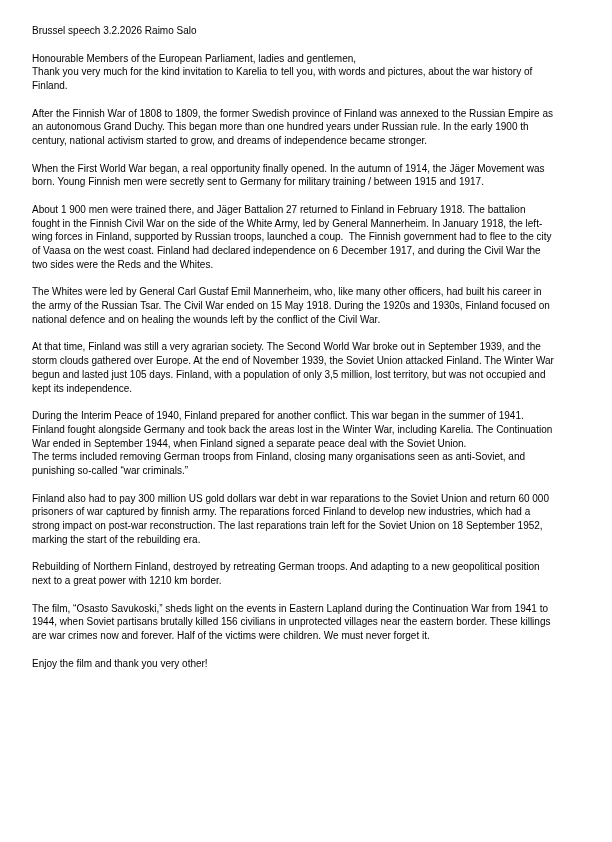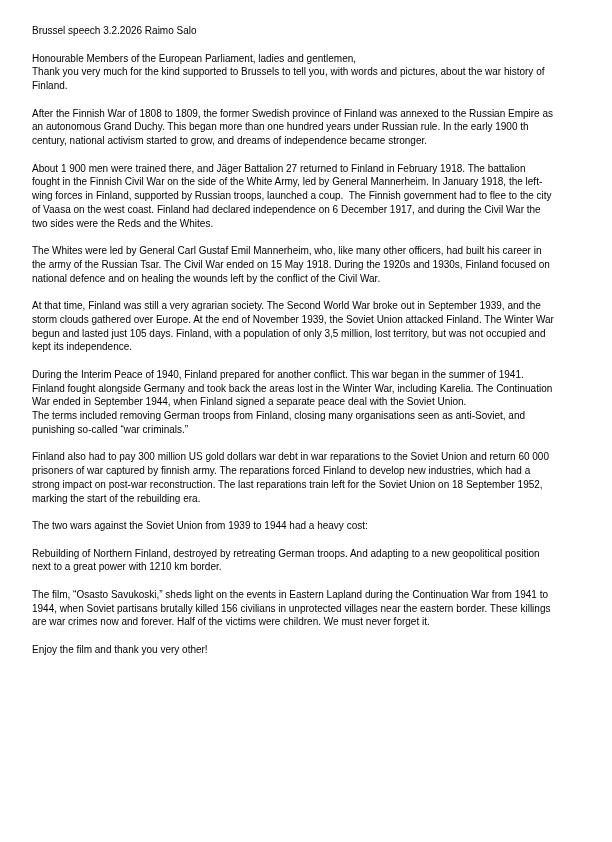--- a/index.html
+++ b/index.html
@@ -32,25 +32,27 @@
     letter-spacing: 0;
   }
 </style>
 </head>
 <body>
 
 <div class="page">
   <div class="content">
     <p class="block">Brussel speech 3.2.2026 Raimo Salo</p>
     <p class="block">Honourable Members of the European Parliament, ladies and gentlemen,
-Thank you very much for the kind supported to Brussels to tell you, with words and pictures, about the war history of
+Thank you very much for the kind invitation to Karelia to tell you, with words and pictures, about the war history of
 Finland.</p>
     <p class="block">After the Finnish War of 1808 to 1809, the former Swedish province of Finland was annexed to the Russian Empire as
 an autonomous Grand Duchy. This began more than one hundred years under Russian rule. In the early 1900 th
 century, national activism started to grow, and dreams of independence became stronger.</p>
+    <p class="block">When the First World War began, a real opportunity finally opened. In the autumn of 1914, the Jäger Movement was
+born. Young Finnish men were secretly sent to Germany for military training / between 1915 and 1917.</p>
     <p class="block">About 1 900 men were trained there, and Jäger Battalion 27 returned to Finland in February 1918. The battalion
 fought in the Finnish Civil War on the side of the White Army, led by General Mannerheim. In January 1918, the left-
 wing forces in Finland, supported by Russian troops, launched a coup.  The Finnish government had to flee to the city
 of Vaasa on the west coast. Finland had declared independence on 6 December 1917, and during the Civil War the
 two sides were the Reds and the Whites.</p>
     <p class="block">The Whites were led by General Carl Gustaf Emil Mannerheim, who, like many other officers, had built his career in
 the army of the Russian Tsar. The Civil War ended on 15 May 1918. During the 1920s and 1930s, Finland focused on
 national defence and on healing the wounds left by the conflict of the Civil War.</p>
     <p class="block">At that time, Finland was still a very agrarian society. The Second World War broke out in September 1939, and the
 storm clouds gathered over Europe. At the end of November 1939, the Soviet Union attacked Finland. The Winter War
@@ -58,21 +60,20 @@
 kept its independence.</p>
     <p class="block">During the Interim Peace of 1940, Finland prepared for another conflict. This war began in the summer of 1941.
 Finland fought alongside Germany and took back the areas lost in the Winter War, including Karelia. The Continuation
 War ended in September 1944, when Finland signed a separate peace deal with the Soviet Union.
 The terms included removing German troops from Finland, closing many organisations seen as anti-Soviet, and
 punishing so-called “war criminals.”</p>
     <p class="block">Finland also had to pay 300 million US gold dollars war debt in war reparations to the Soviet Union and return 60 000
 prisoners of war captured by finnish army. The reparations forced Finland to develop new industries, which had a
 strong impact on post-war reconstruction. The last reparations train left for the Soviet Union on 18 September 1952,
 marking the start of the rebuilding era.</p>
-    <p class="block">The two wars against the Soviet Union from 1939 to 1944 had a heavy cost:</p>
     <p class="block">Rebuilding of Northern Finland, destroyed by retreating German troops. And adapting to a new geopolitical position
 next to a great power with 1210 km border.</p>
     <p class="block">The film, “Osasto Savukoski,” sheds light on the events in Eastern Lapland during the Continuation War from 1941 to
 1944, when Soviet partisans brutally killed 156 civilians in unprotected villages near the eastern border. These killings
 are war crimes now and forever. Half of the victims were children. We must never forget it.</p>
     <p class="block">Enjoy the film and thank you very other!</p>
   </div>
 </div>
 
 </body></html>

